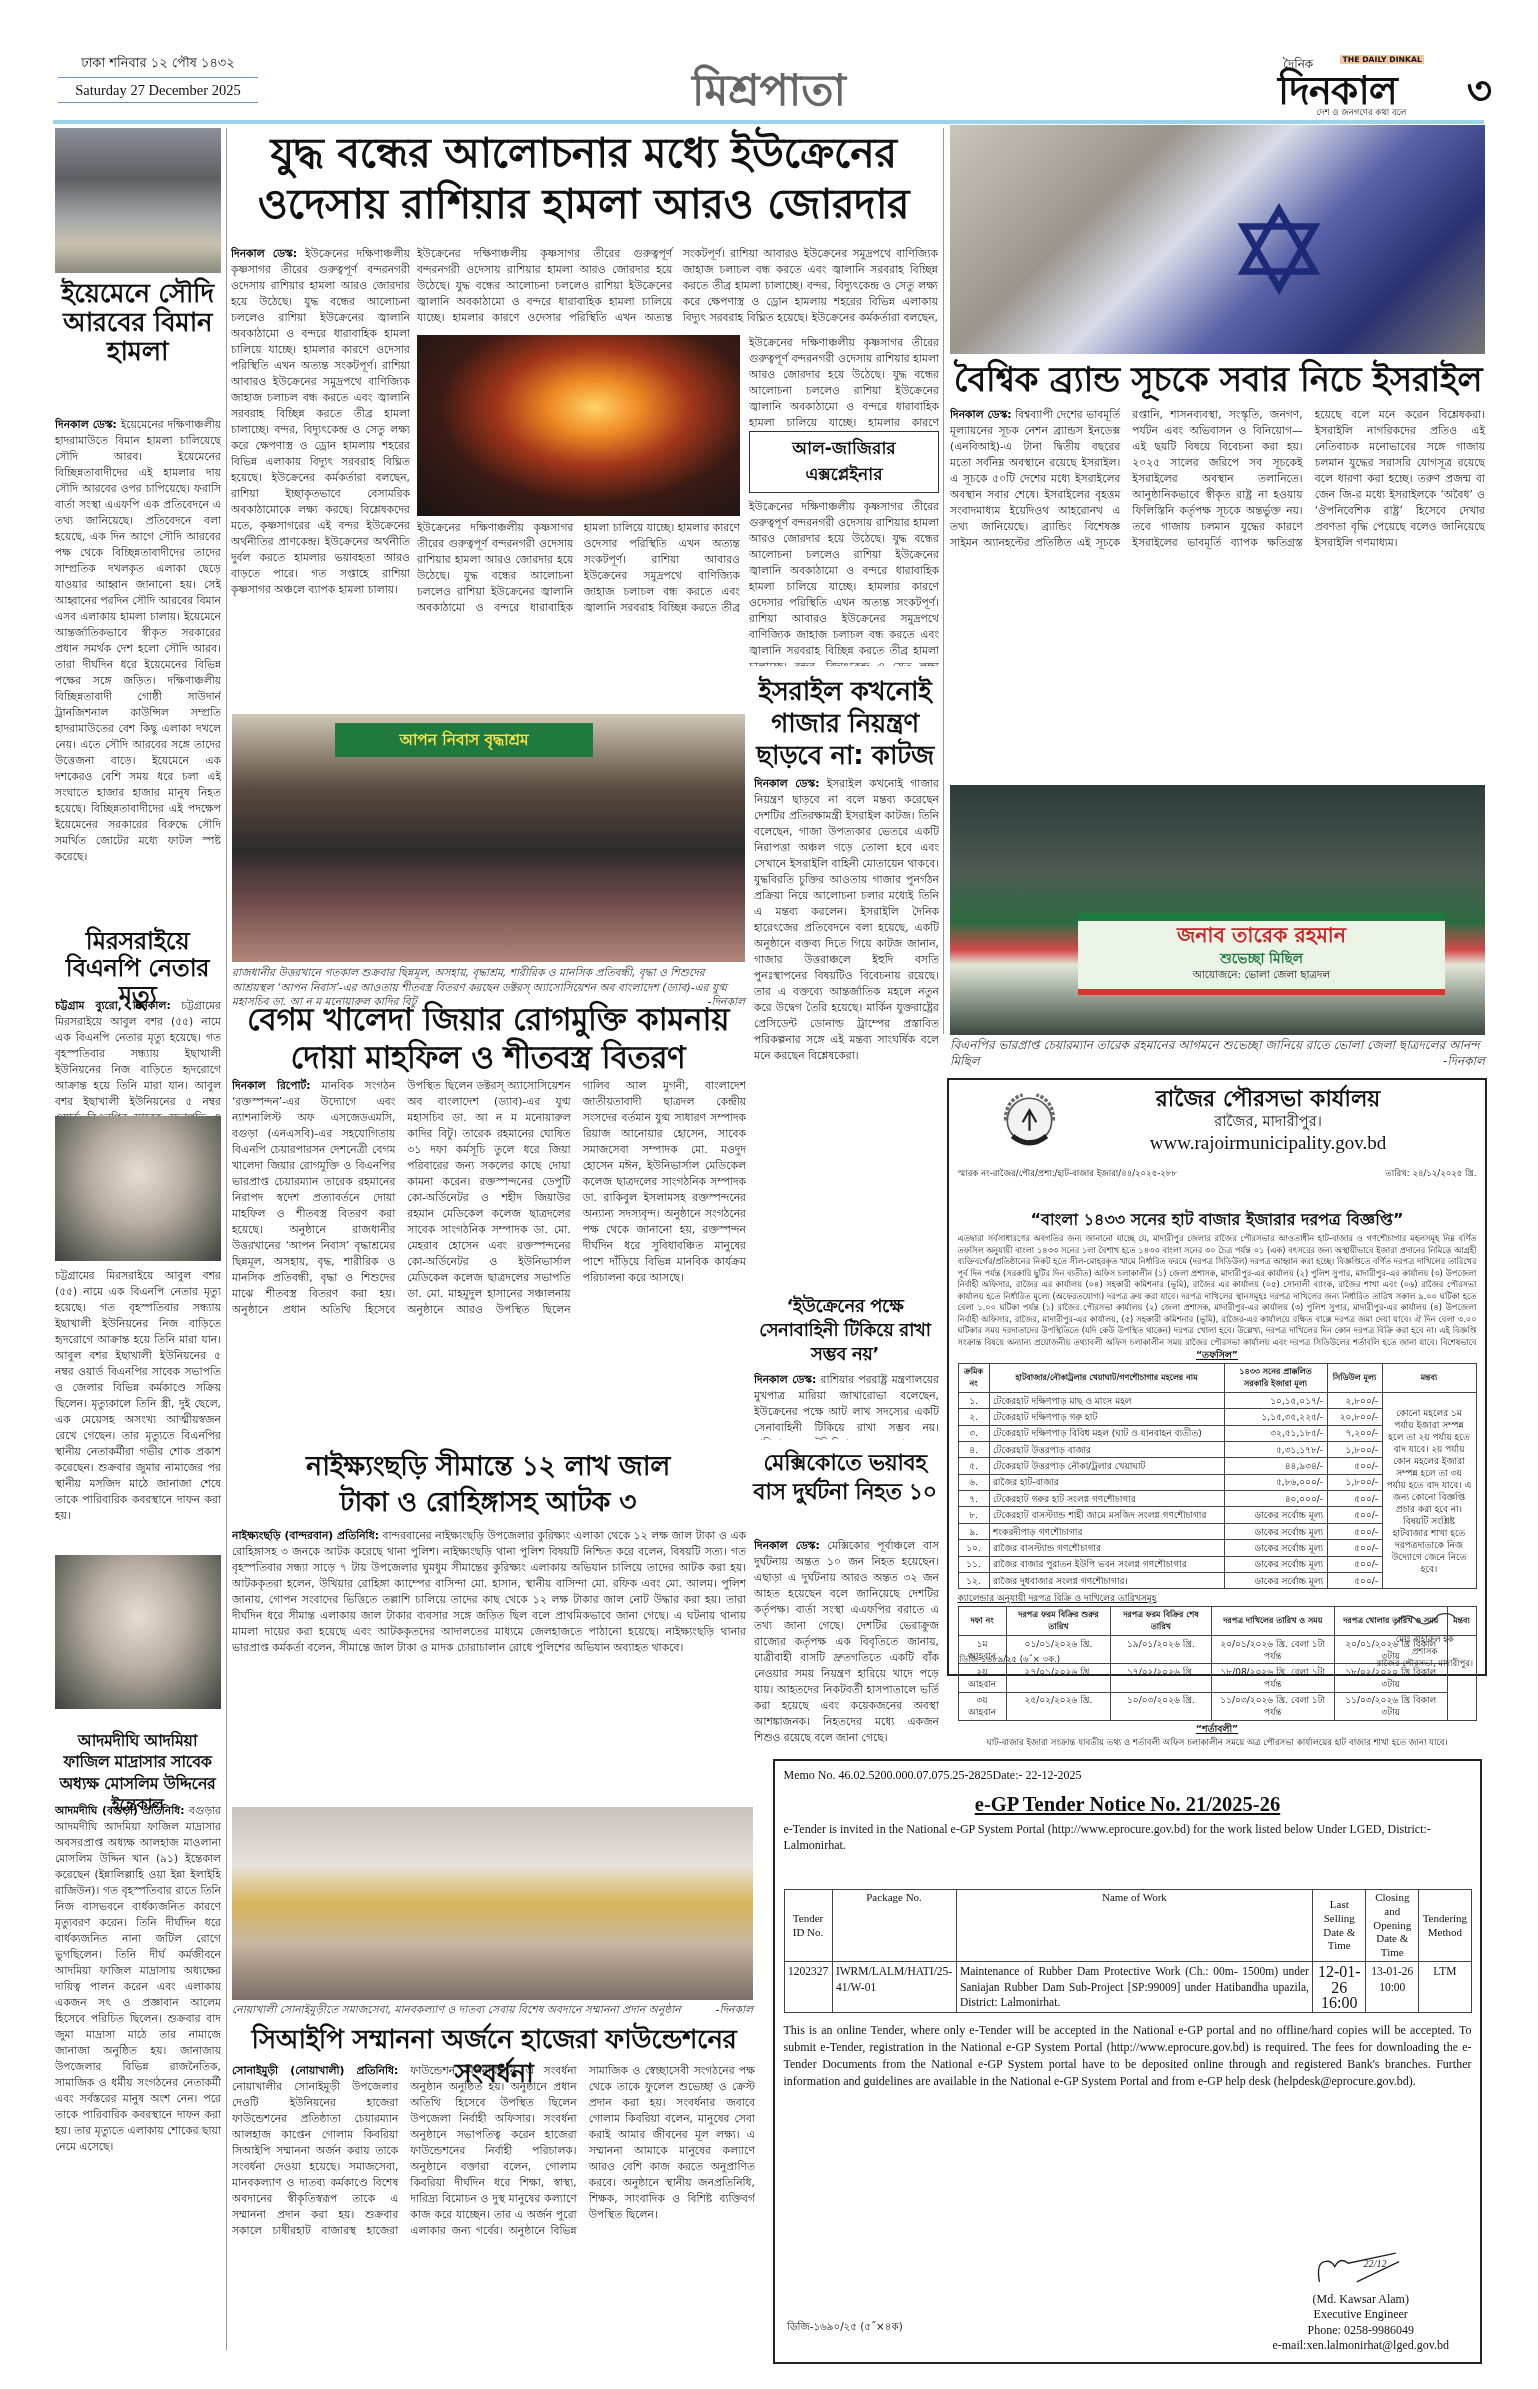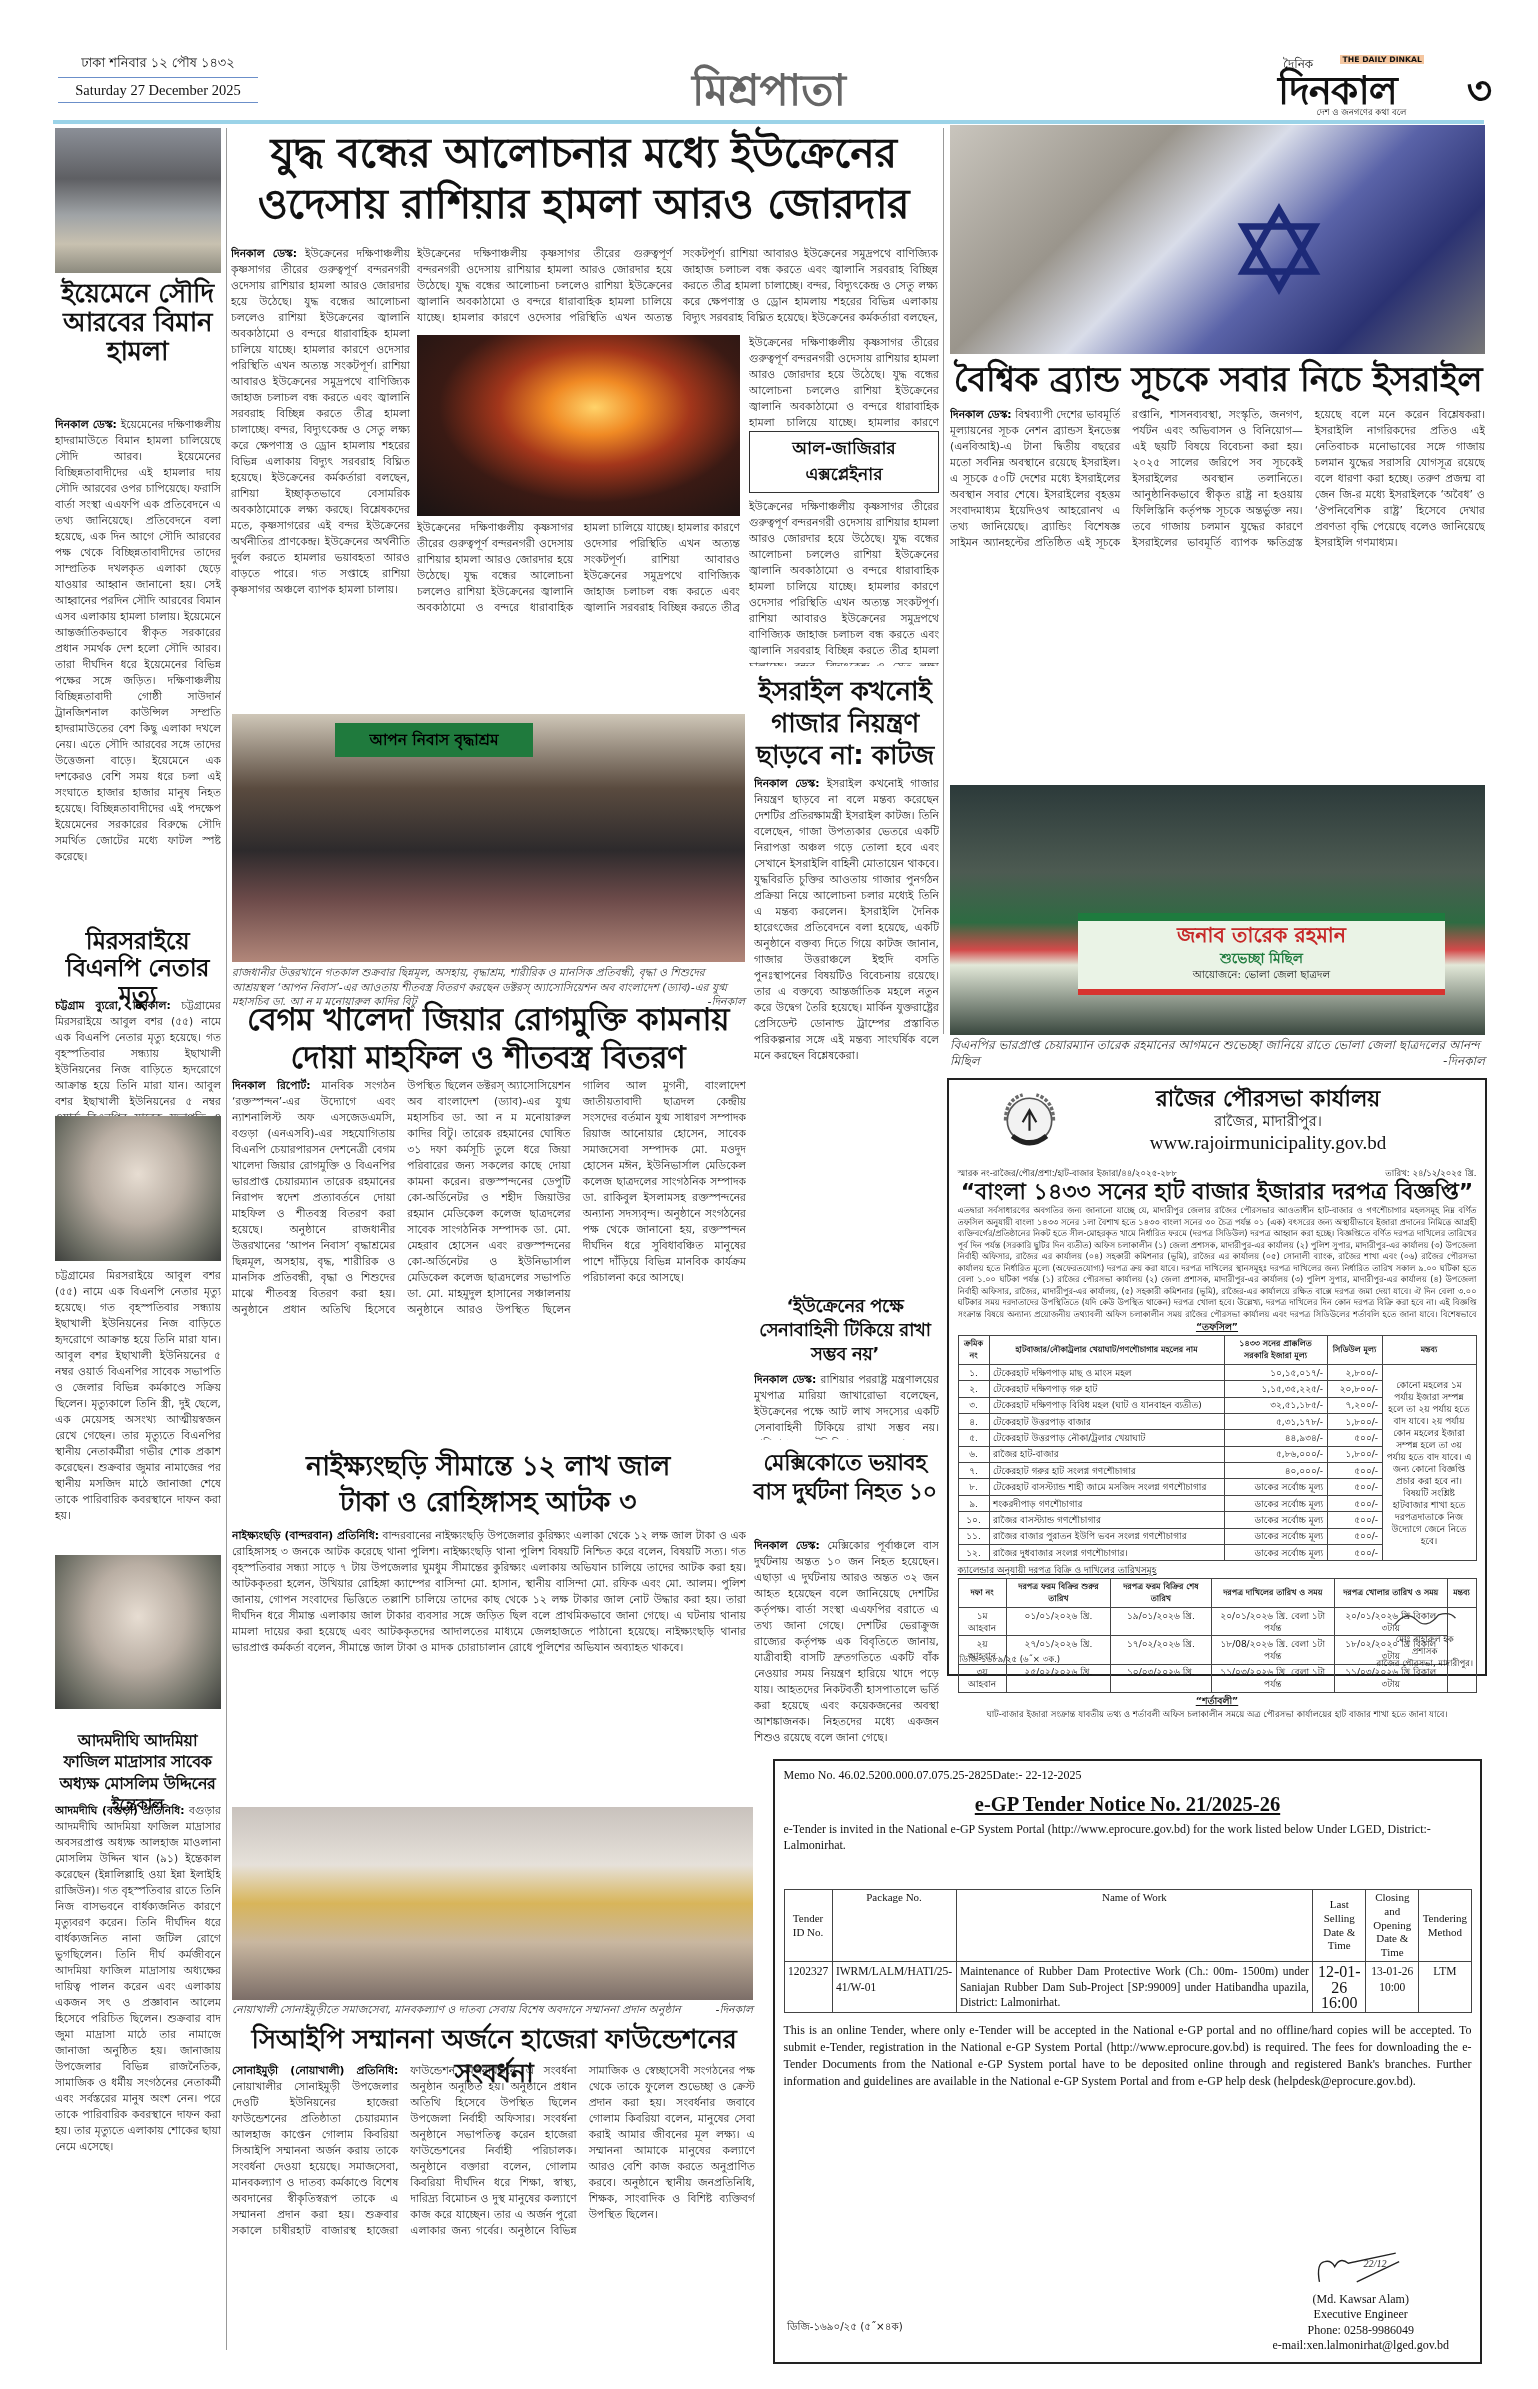--- a/index.html
+++ b/index.html
@@ -119,21 +119,21 @@
   <b>দিনকাল ডেস্ক:</b>
   <span>ইসরাইল কখনোই গাজার নিয়ন্ত্রণ ছাড়বে না বলে মন্তব্য করেছেন দেশটির প্রতিরক্ষামন্ত্রী ইসরাইল কাটজ। তিনি বলেছেন, গাজা উপত্যকার ভেতরে একটি নিরাপত্তা অঞ্চল গড়ে তোলা হবে এবং সেখানে ইসরাইলি বাহিনী মোতায়েন থাকবে। যুদ্ধবিরতি চুক্তির আওতায় গাজার পুনর্গঠন প্রক্রিয়া নিয়ে আলোচনা চলার মধ্যেই তিনি এ মন্তব্য করলেন। ইসরাইলি দৈনিক হারেৎজের প্রতিবেদনে বলা হয়েছে, একটি অনুষ্ঠানে বক্তব্য দিতে গিয়ে কাটজ জানান, গাজার উত্তরাঞ্চলে ইহুদি বসতি পুনঃস্থাপনের বিষয়টিও বিবেচনায় রয়েছে। তার এ বক্তব্যে আন্তর্জাতিক মহলে নতুন করে উদ্বেগ তৈরি হয়েছে। মার্কিন যুক্তরাষ্ট্রের প্রেসিডেন্ট ডোনাল্ড ট্রাম্পের প্রস্তাবিত পরিকল্পনার সঙ্গে এই মন্তব্য সাংঘর্ষিক বলে মনে করছেন বিশ্লেষকেরা।</span>
 </div>
 <div class="abs headline" style="left:752px;top:1294px;width:186px;font-size:18px;line-height:24px;">‘ইউক্রেনের পক্ষে সেনাবাহিনী টিকিয়ে রাখা সম্ভব নয়’</div>
 <div class="abs body-text" style="left:754px;top:1372px;width:185px;height:68px;">
   <b>দিনকাল ডেস্ক:</b>
   <span>রাশিয়ার পররাষ্ট্র মন্ত্রণালয়ের মুখপাত্র মারিয়া জাখারোভা বলেছেন, ইউক্রেনের পক্ষে আট লাখ সদস্যের একটি সেনাবাহিনী টিকিয়ে রাখা সম্ভব নয়। রাশিয়া-১ টেলিভিশনে দেওয়া এক সাক্ষাৎকারে তিনি এ কথা বলেন। তিনি বলেন, ইউক্রেন পশ্চিমা সহায়তার ওপর নির্ভরশীল এবং এত বড় সেনাবাহিনী বজায় রাখার মতো অর্থনৈতিক সক্ষমতা দেশটির নেই। এমন এক সেনাবাহিনী, যার খরচ বহন করবে কারা? এমন প্রশ্নও তোলেন তিনি।</span>
 </div>
 
 <div class="abs photo ph-crowd" style="left:232px;top:714px;width:513px;height:248px;">
-  <div style="position:absolute;left:103px;top:8.5px;width:198px;height:34px;background:#1f7a3d;color:#000000;font-weight:bold;font-size:15.4px;text-align:center;line-height:34px;">আপন নিবাস বৃদ্ধাশ্রম</div>
+  <div style="position:absolute;left:103px;top:8.5px;width:258px;height:34px;background:#1f7a3d;color:#fde047;font-weight:bold;font-size:15.4px;text-align:center;line-height:34px;">আপন নিবাস বৃদ্ধাশ্রম</div>
 </div>
 <div class="abs caption" style="left:232px;top:966px;width:513px;">
   <span>রাজধানীর উত্তরখানে গতকাল শুক্রবার ছিন্নমূল, অসহায়, বৃদ্ধাশ্রম, শারীরিক ও মানসিক প্রতিবন্ধী, বৃদ্ধা ও শিশুদের আশ্রয়স্থল ‘আপন নিবাস’-এর আওতায় শীতবস্ত্র বিতরণ করছেন ডক্টরস্ অ্যাসোসিয়েশন অব বাংলাদেশ (ড্যাব)-এর যুগ্ম মহাসচিব ডা. আ ন ম মনোয়ারুল কাদির বিটু</span>
   <span class="caption-credit">-দিনকাল</span>
 </div>
 <div class="abs headline" style="left:229px;top:1000px;width:518px;font-size:31px;line-height:38px;">
   <div>বেগম খালেদা জিয়ার রোগমুক্তি কামনায়</div>
   <div>দোয়া মাহফিল ও শীতবস্ত্র বিতরণ</div>
 </div>
 <div class="abs body-text cols3" style="left:232px;top:1078px;width:514px;height:359px;">
@@ -205,21 +205,21 @@
     <div style="position:absolute;left:128px;right:26px;top:0;text-align:center;">
       <div style="font-weight:bold;font-size:22px;line-height:27px;">রাজৈর পৌরসভা কার্যালয়</div>
       <div style="font-size:14.5px;line-height:19px;">রাজৈর, মাদারীপুর।</div>
       <div class="serif" style="font-size:19px;line-height:24px;">www.rajoirmunicipality.gov.bd</div>
     </div>
   </div>
   <div style="display:flex;justify-content:space-between;font-size:8.5px;line-height:12px;">
     <span>স্মারক নং-রাজৈর/পৌর/প্রশা:/হাট-বাজার ইজারা/৪৪/২০২৫-২৮৮</span>
     <span>তারিখ: ২৪/১২/২০২৫ খ্রি.</span>
   </div>
-  <div style="text-align:center;font-weight:bold;font-size:22px;line-height:26px;">“বাংলা ১৪৩৩ সনের হাট বাজার ইজারার দরপত্র বিজ্ঞপ্তি”</div>
+  <div style="text-align:center;font-weight:bold;font-size:16px;line-height:26px;margin-top:28px;">“বাংলা ১৪৩৩ সনের হাট বাজার ইজারার দরপত্র বিজ্ঞপ্তি”</div>
   <div style="font-size:8.2px;line-height:11.5px;text-align:justify;height:115px;overflow:hidden;">এতদ্বারা সর্বসাধারণের অবগতির জন্য জানানো যাচ্ছে যে, মাদারীপুর জেলার রাজৈর পৌরসভার আওতাধীন হাট-বাজার ও গণশৌচাগার মহলসমূহ নিম্ন বর্ণিত তফসিল অনুযায়ী বাংলা ১৪৩৩ সনের ১লা বৈশাখ হতে ১৪৩৩ বাংলা সনের ৩০ চৈত্র পর্যন্ত ০১ (এক) বৎসরের জন্য অস্থায়ীভাবে ইজারা প্রদানের নিমিত্তে আগ্রহী ব্যক্তিবর্গের/প্রতিষ্ঠানের নিকট হতে সীল-মোহরকৃত খামে নির্ধারিত ফরমে (দরপত্র সিডিউল) দরপত্র আহ্বান করা হচ্ছে। বিজ্ঞপ্তিতে বর্ণিত দরপত্র দাখিলের তারিখের পূর্ব দিন পর্যন্ত (সরকারি ছুটির দিন ব্যতীত) অফিস চলাকালীন (১) জেলা প্রশাসক, মাদারীপুর-এর কার্যালয় (২) পুলিশ সুপার, মাদারীপুর-এর কার্যালয় (৩) উপজেলা নির্বাহী অফিসার, রাজৈর এর কার্যালয় (০৪) সহকারী কমিশনার (ভূমি), রাজৈর এর কার্যালয় (০৫) সোনালী ব্যাংক, রাজৈর শাখা এবং (০৬) রাজৈর পৌরসভা কার্যালয় হতে নির্ধারিত মূল্যে (অফেরতযোগ্য) দরপত্র ক্রয় করা যাবে। দরপত্র দাখিলের স্থানসমূহঃ দরপত্র দাখিলের জন্য নির্ধারিত তারিখ সকাল ৯.০০ ঘটিকা হতে বেলা ১.০০ ঘটিকা পর্যন্ত (১) রাজৈর পৌরসভা কার্যালয় (২) জেলা প্রশাসক, মাদারীপুর-এর কার্যালয় (৩) পুলিশ সুপার, মাদারীপুর-এর কার্যালয় (৪) উপজেলা নির্বাহী অফিসার, রাজৈর, মাদারীপুর-এর কার্যালয়, (৫) সহকারী কমিশনার (ভূমি), রাজৈর-এর কার্যালয়ে রক্ষিত বাক্সে দরপত্র জমা দেয়া যাবে। ঐ দিন বেলা ৩.০০ ঘটিকার সময় দরদাতাদের উপস্থিতিতে (যদি কেউ উপস্থিত থাকেন) দরপত্র খোলা হবে। উল্লেখ্য, দরপত্র দাখিলের দিন কোন দরপত্র বিক্রি করা হবে না। এই বিজ্ঞপ্তি সংক্রান্ত বিষয়ে অন্যান্য প্রয়োজনীয় তথ্যাবলী অফিস চলাকালীন সময় রাজৈর পৌরসভা কার্যালয় এবং দরপত্র সিডিউলের শর্তাবলি হতে জানা যাবে। বিশেষভাবে উল্লেখ্য, কোন কারণ দর্শানো ব্যতিরেকে কর্তৃপক্ষ যে কোন দরপত্র গ্রহণ/বাতিল করার ক্ষমতা সংরক্ষণ করেন।</div>
   <div style="text-align:center;font-weight:bold;font-size:9.4px;text-decoration:underline;line-height:13.7px;">“তফসিল”</div>
   <table class="grid" style="margin-top:1.7px;">
     <thead>
       <tr>
         <th style="width:31px;font-size:8px;">ক্রমিক নং</th>
         <th style="font-size:8px;">হাটবাজার/নৌকাট্রলার খেয়াঘাট/গণশৌচাগার মহলের নাম</th>
         <th style="width:103px;font-size:8px;">১৪৩৩ সনের প্রাক্কলিত সরকারি ইজারা মূল্য</th>
         <th style="width:55px;font-size:8px;">সিডিউল মূল্য</th>
         <th style="width:94px;font-size:8px;">মন্তব্য</th>

